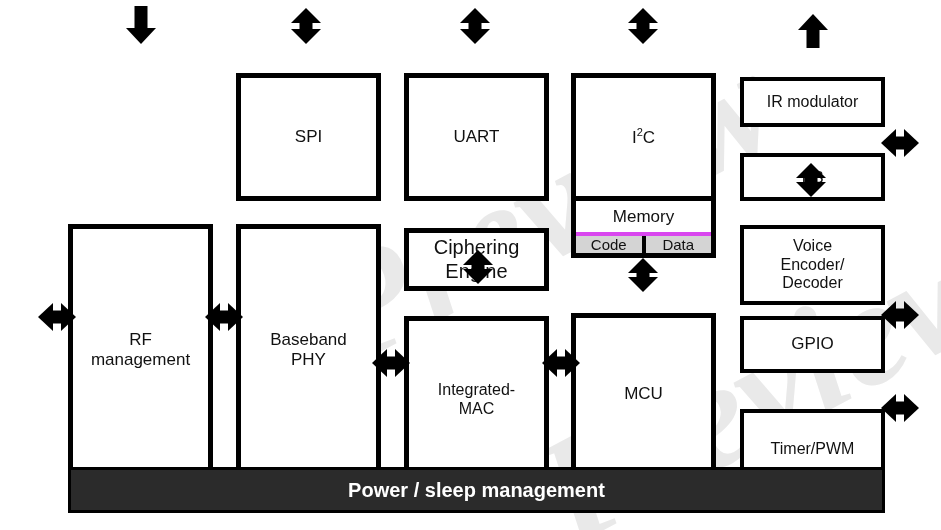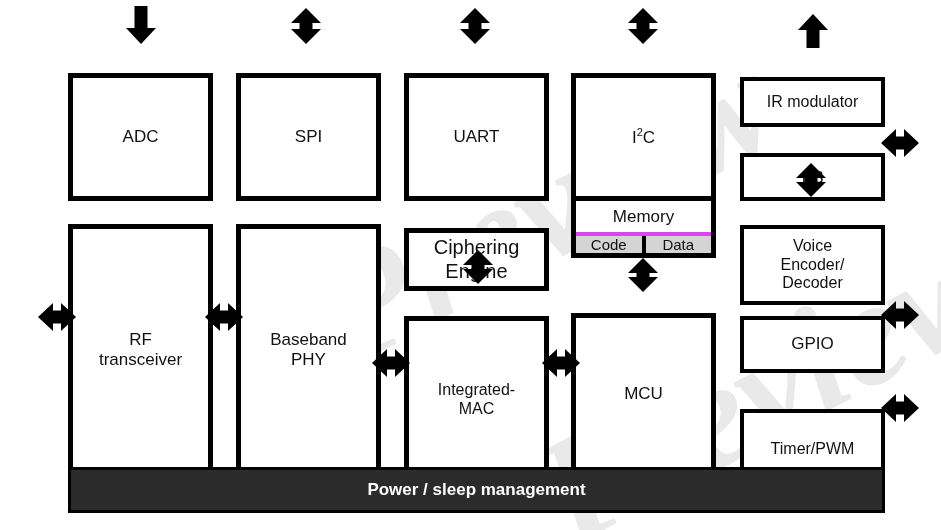--- a/index.html
+++ b/index.html
@@ -96,21 +96,21 @@
   }
   .mem-cell.left { border-right: 4px solid #000000; }
 
   
   .powerbar {
     position: absolute;
     box-sizing: border-box;
     background: #2b2b2b;
     border: 3px solid #000000;
     color: #ffffff;
-    font-size: 17px;
+    font-size: 20px;
     font-weight: bold;
     display: flex;
     align-items: center;
     justify-content: center;
     z-index: 3;
   }
 
   
   .arrow { position: absolute; z-index: 4; }
 
@@ -237,23 +237,20 @@
     <div class="head left"></div>
     <div class="head right"></div>
   </div>
 
   <div class="arrow" style="left:881px; top:393px; width:38px; height:30px;">
     <div class="shaft-h" style="left:12px; width:14px; height:13px;"></div>
     <div class="head left"></div>
     <div class="head right"></div>
   </div>
 
-  <div class="blk" style="left:68px; top:40px; width:145px; height:128px;">
-    <span class="lbl">ADC</span>
-  </div>
 
   <div class="blk" style="left:236px; top:40px; width:145px; height:128px;">
     <span class="lbl">SPI</span>
   </div>
 
   <div class="blk" style="left:404px; top:40px; width:145px; height:128px;">
     <span class="lbl">UART</span>
   </div>
 
   <div class="blk" style="left:571px; top:40px; width:145px; height:128px;text-align:right;">
@@ -280,21 +277,21 @@
     <span class="lbl">GPIO</span>
   </div>
 
   <div class="blk thin" style="left:740px; top:376px; width:145px; height:80px; font-size:16px;">
     <span class="lbl">Timer/PWM</span>
   </div>
 
   <div class="blk" style="left:68px; top:191px; width:145px; height:252px;">
     <span class="lbl">
       <span>RF</span><br>
-      <span>transceiver</span>
+      <span>management</span>
     </span>
   </div>
 
   <div class="blk" style="left:236px; top:191px; width:145px; height:252px;">
     <span class="lbl">
       <span>Baseband</span><br>
       <span>PHY</span>
     </span>
   </div>
 

